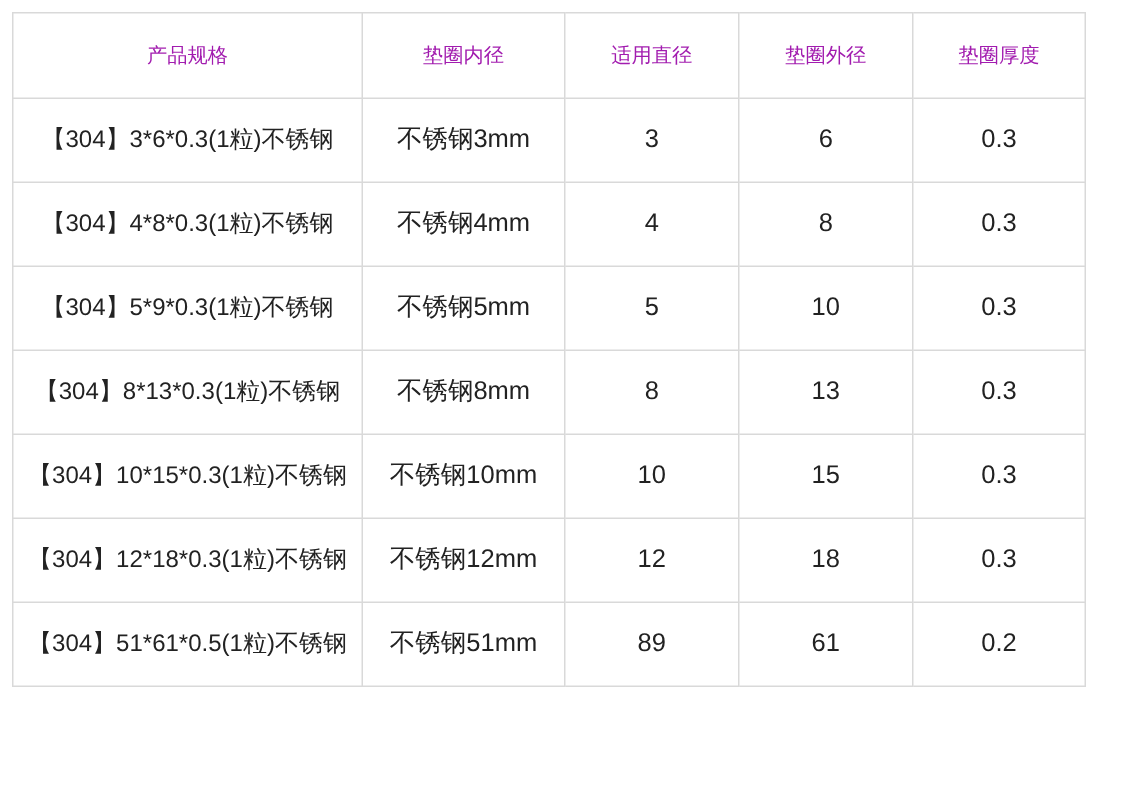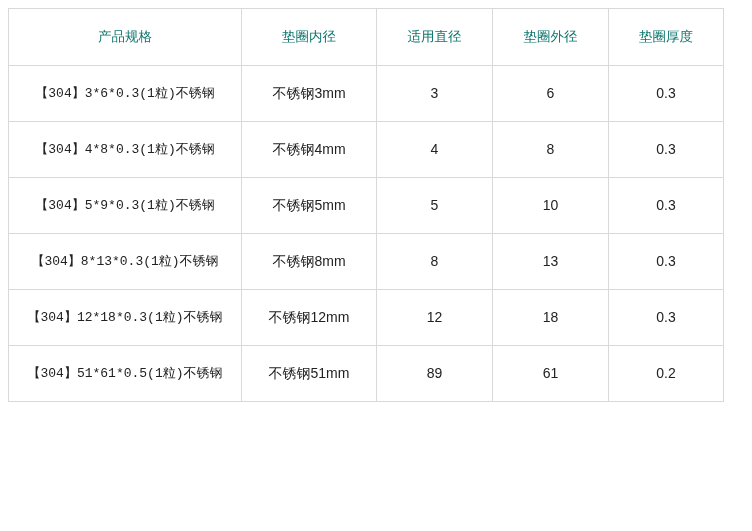--- a/index.html
+++ b/index.html
@@ -24,34 +24,33 @@
   .spec-table col.c1 { width: 135px; }
   .spec-table col.c2 { width: 116px; }
   .spec-table col.c3 { width: 116px; }
   .spec-table col.c4 { width: 115px; }
   .spec-table th,
   .spec-table td {
     border: 1px solid #d9d9d9;
     height: 55px;
     text-align: center;
     vertical-align: middle;
-    font-size: 14px;
+    font-size: 17px;
     font-weight: normal;
     padding: 0 4px;
     line-height: 1.35;
     white-space: nowrap;
   }
   .spec-table thead th {
     height: 56px;
     font-size: 13.5px;
-    color: #0f766e;
+    color: #a21caf;
   }
   .spec-table td.name {
-    font-size: 13px;
-    font-family: Liberation Mono, monospace;
+    font-size: 16px;
   }
 </style>
 </head>
 <body>
 
 <table class="spec-table">
   <colgroup>
     <col class="c0">
       <col class="c1">
       <col class="c2">
@@ -90,20 +89,27 @@
       <td>0.3</td>
     </tr>
     <tr>
       <td class="name">【304】8*13*0.3(1粒)不锈钢</td>
       <td>不锈钢8mm</td>
       <td>8</td>
       <td>13</td>
       <td>0.3</td>
     </tr>
     <tr>
+      <td class="name">【304】10*15*0.3(1粒)不锈钢</td>
+      <td>不锈钢10mm</td>
+      <td>10</td>
+      <td>15</td>
+      <td>0.3</td>
+    </tr>
+    <tr>
       <td class="name">【304】12*18*0.3(1粒)不锈钢</td>
       <td>不锈钢12mm</td>
       <td>12</td>
       <td>18</td>
       <td>0.3</td>
     </tr>
     <tr>
       <td class="name">【304】51*61*0.5(1粒)不锈钢</td>
       <td>不锈钢51mm</td>
       <td>89</td>

